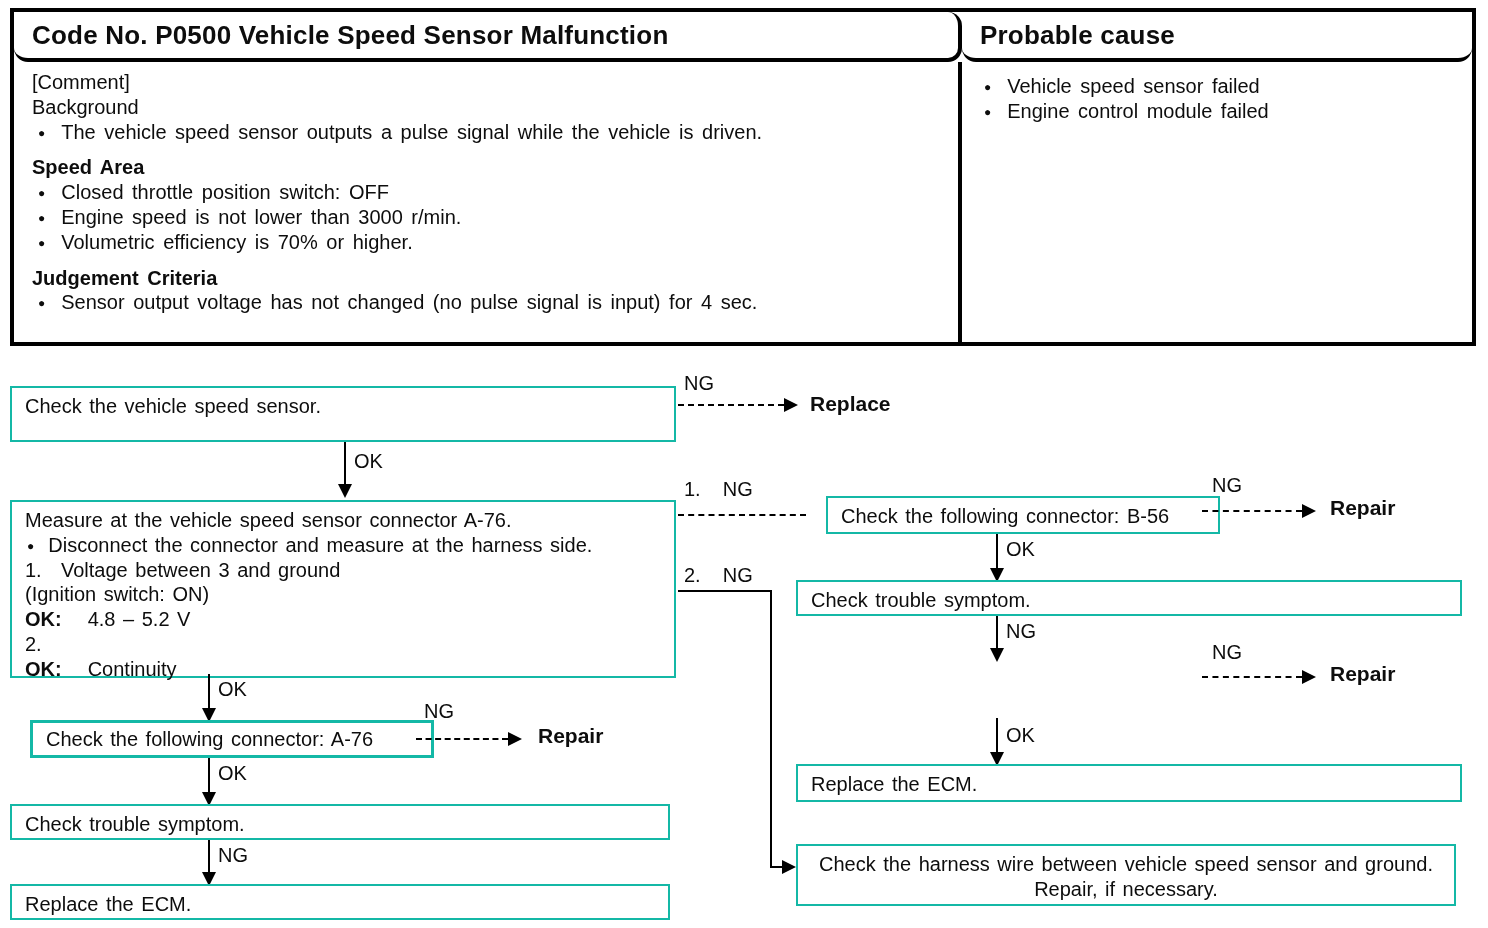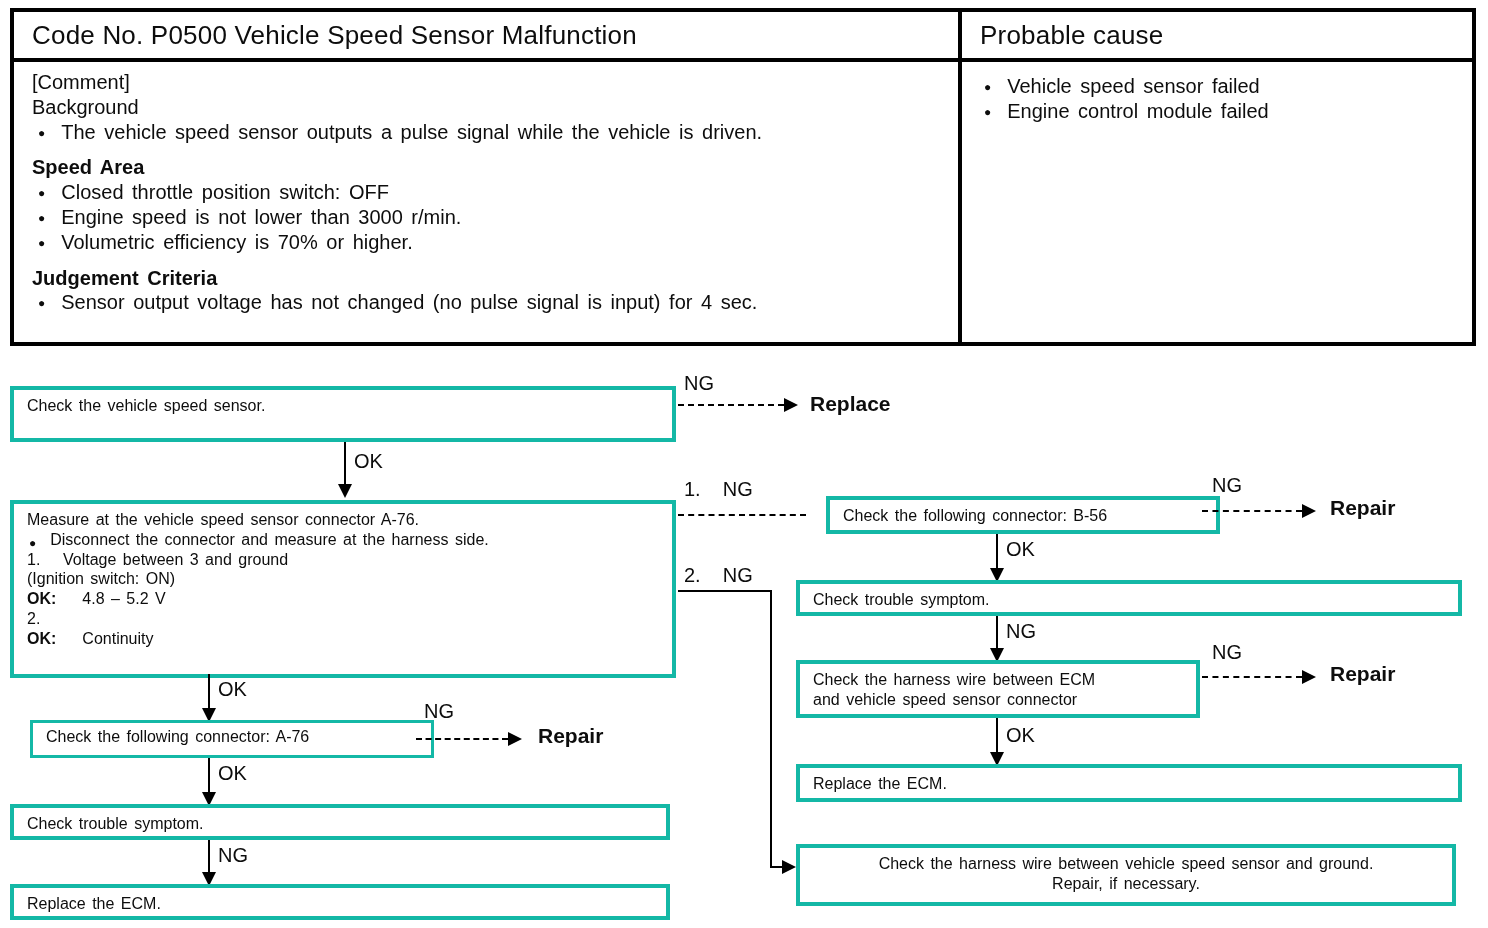--- a/index.html
+++ b/index.html
@@ -18,44 +18,44 @@
   .dtc-table {
     position: absolute; left: 10px; top: 8px;
     width: 1466px; height: 338px;
     border: 4px solid #000;
     display: grid;
     grid-template-columns: 948px 1fr;
     grid-template-rows: 50px 1fr;
     background: #fff;
   }
   .th {
-    font-weight: normal; font-size: 26px;
+    font-weight: bold; font-size: 26px;
     padding: 8px 18px; border-bottom: 4px solid #000;
-    letter-spacing: 0.2px; white-space: nowrap; overflow: hidden;
+    letter-spacing: 0.2px; white-space: nowrap; overflow: hidden; border-radius: 14px;
   }
   .cell-left { border-right: 4px solid #000; }
   .td { font-size: 20px; line-height: 1.24; word-spacing: 3px; }
   .td-left { padding: 8px 18px; }
   .td-right { padding: 12px 16px; }
   .strong { font-weight: bold; }
   .mt { margin-top: 11px; }
   .bullet { display: flex; align-items: flex-start; }
   .bullet::before {
     content: "\25CF";
     font-size: 12px; line-height: 1;
     margin: 7px 16px 0 6px;
     flex: 0 0 auto;
   }
 
   
   .fbox {
     position: absolute;
-    border: 4px solid #14b8a6;
+    border: 2px solid #14b8a6;
     background: #fff;
-    font-size: 16px; line-height: 1.24;
+    font-size: 20px; line-height: 1.24;
     padding: 6px 13px;
     word-spacing: 2px;
   }
   .fbox.thick { border-width: 3px; }
   .fbox.boldtext { font-weight: normal; margin-left: 20px; }
 
   .lbl { position: absolute; font-size: 20px; white-space: nowrap; word-spacing: 2px; }
   .lbl.bold { font-weight: bold; font-size: 21px; }
   .lblpair { position: absolute; display: flex; gap: 22px; font-size: 20px; }
 
@@ -177,24 +177,20 @@
   <div class="arr-d" style="left:990px; top:568px;"></div>
 
   <div class="fbox" style="left:796px; top:580px; width:666px; height:36px;">
     <div>Check trouble symptom.</div>
   </div>
 
   <div class="vline" style="left:996px; top:616px; height:36px;"></div>
   <span class="lbl" style="left:1006px; top:620px;">NG</span>
   <div class="arr-d" style="left:990px; top:648px;"></div>
 
-  <div class="fbox" style="left:796px; top:660px; width:404px; height:58px;">
-    <div>Check the harness wire between ECM</div>
-    <div>and vehicle speed sensor connector</div>
-  </div>
   <span class="lbl" style="left:1212px; top:641px;">NG</span>
   <div class="hline" style="left:1202px; top:676px; width:100px;"></div>
   <div class="arr-r" style="left:1302px; top:670px;"></div>
   <span class="lbl bold" style="left:1330px; top:662px;">Repair</span>
 
   <div class="vline" style="left:996px; top:718px; height:38px;"></div>
   <span class="lbl" style="left:1006px; top:724px;">OK</span>
   <div class="arr-d" style="left:990px; top:752px;"></div>
 
   <div class="fbox" style="left:796px; top:764px; width:666px; height:38px;">

